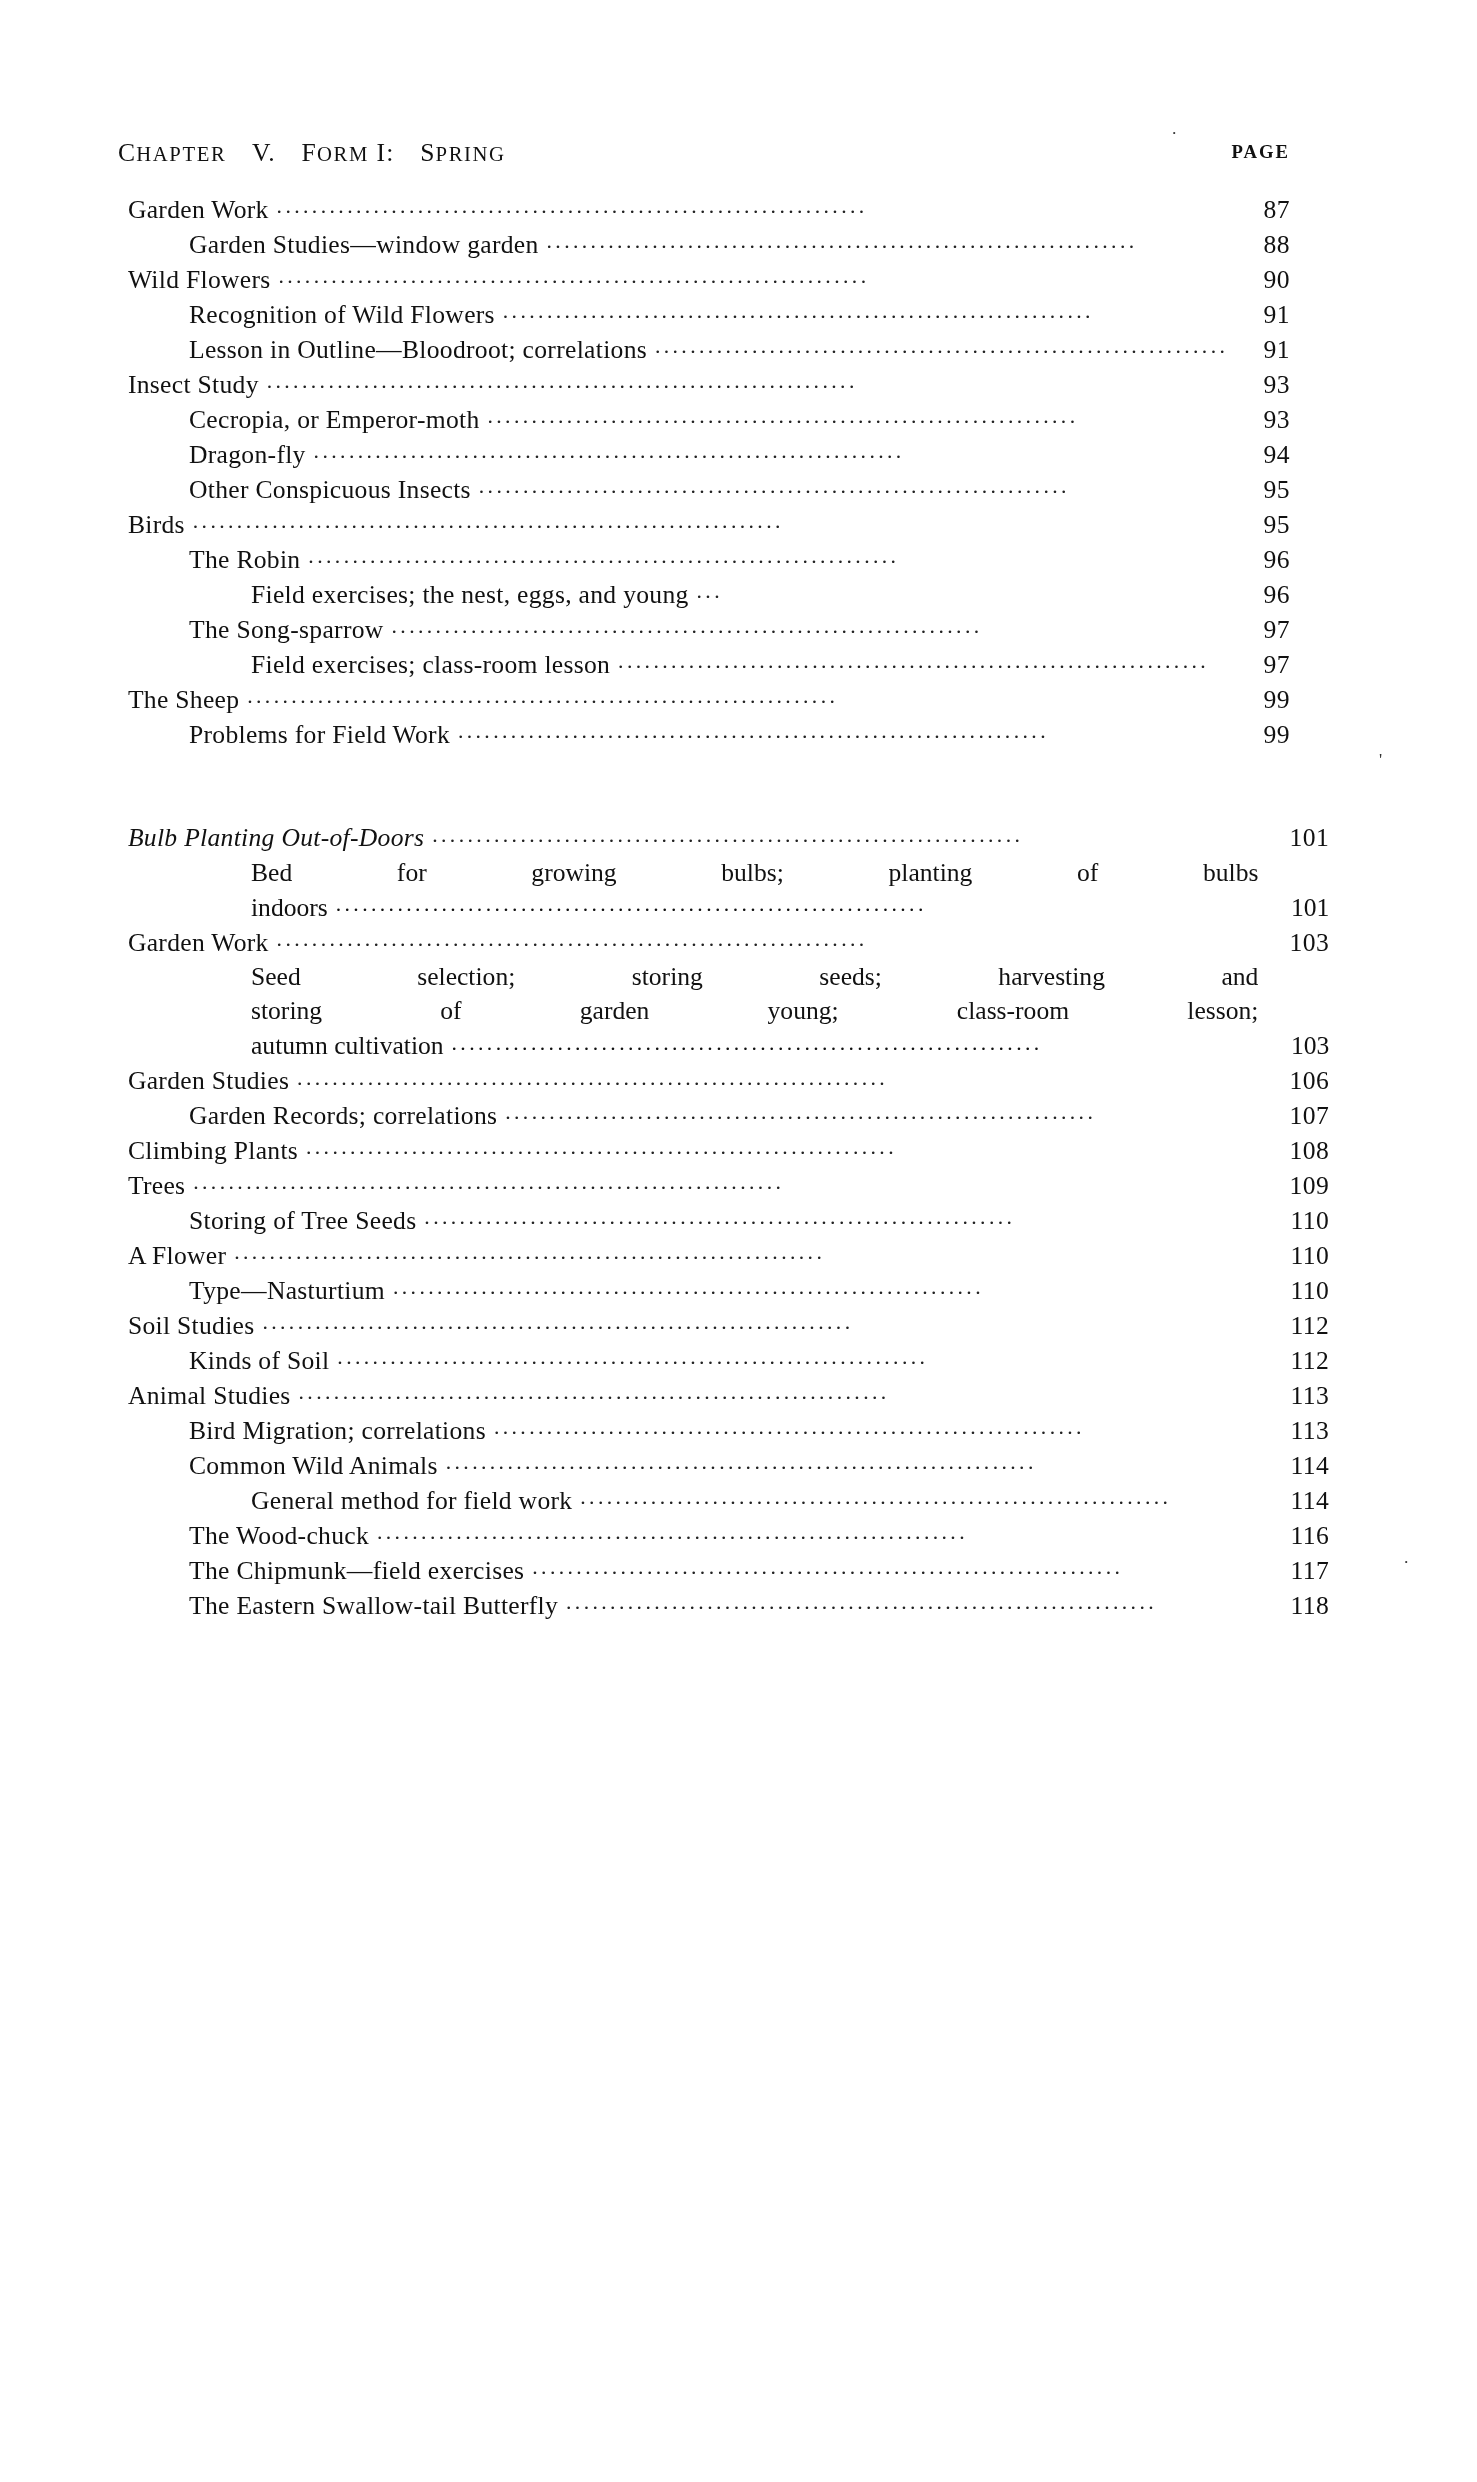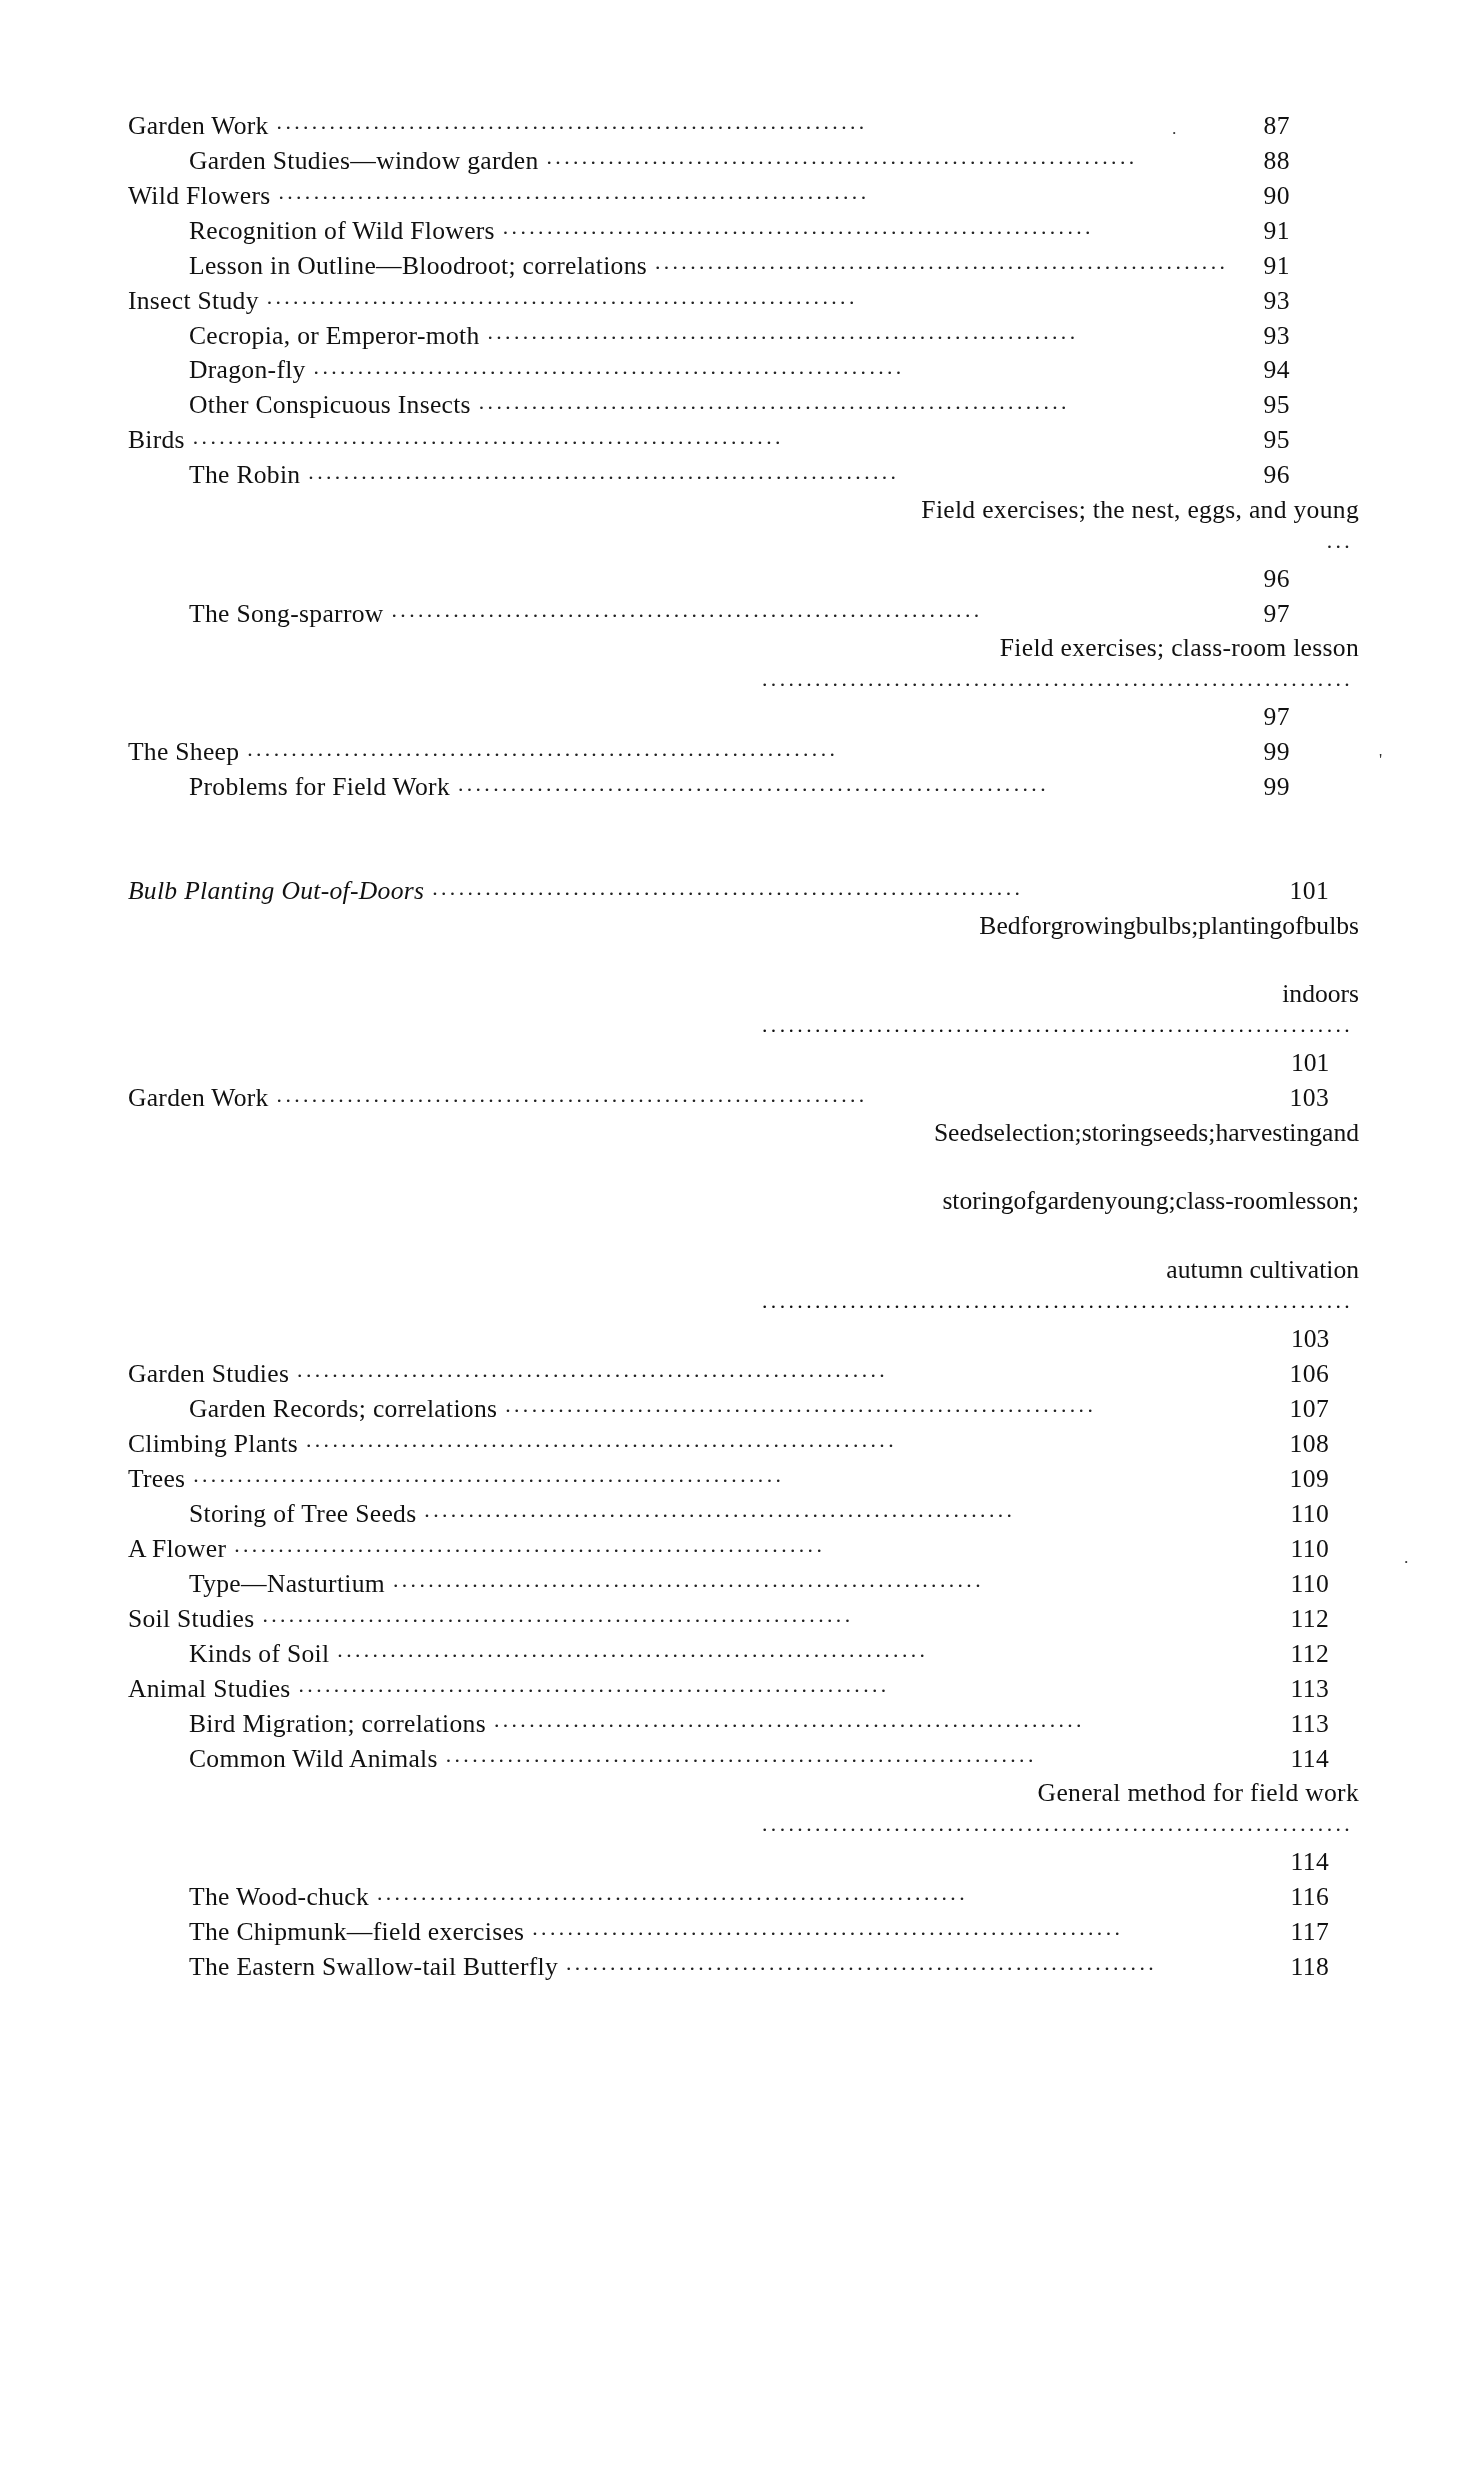--- a/index.html
+++ b/index.html
@@ -109,21 +109,21 @@
   }
   .entry .pageno {
     flex: 0 0 auto;
     text-align: right;
     font-size: 25.6px;
     letter-spacing: 0.5px;
   }
   
   .lvl0 { padding-left: 9.9px; }
   .lvl1 { padding-left: 71px; }
-  .lvl2 { padding-left: 133px; flex-direction: column; }
+  .lvl2 { padding-left: 133px; }
 
   
   .sec-a .pageno { width: 59px; margin-right: 69px; }
   .sec-b .pageno { width: 71px; margin-right: 29.6px; }
 
   
   .wrap-line {
     display: flex;
     align-items: flex-end;
     font-size: 25.6px;
@@ -163,20 +163,26 @@
     color: #333;
   }
 </style>
 </head>
 <body>
 
 <div class="page">
   <div class="content">
 
 
+    <div class="chapter-line">
+      <span class="chapter-title">
+        <span class="sc-first">C</span><span class="sc">HAPTER</span><span class="gap"></span><span class="sc-first">V.</span><span class="gap"></span><span class="sc-first">F</span><span class="sc">ORM</span>&nbsp;<span class="sc-first">I:</span><span class="gap"></span><span class="sc-first">S</span><span class="sc">PRING</span>
+      </span>
+      <span class="page-word">PAGE</span>
+    </div>
 
     <div class="toc sec-a">
       <div class="entry lvl0">
           <span class="label">Garden Work</span>
           <span class="leader">...................................................................</span>
           <span class="pageno">87</span>
         </div>
       <div class="entry lvl1">
           <span class="label">Garden Studies—window garden</span>
           <span class="leader">...................................................................</span>

